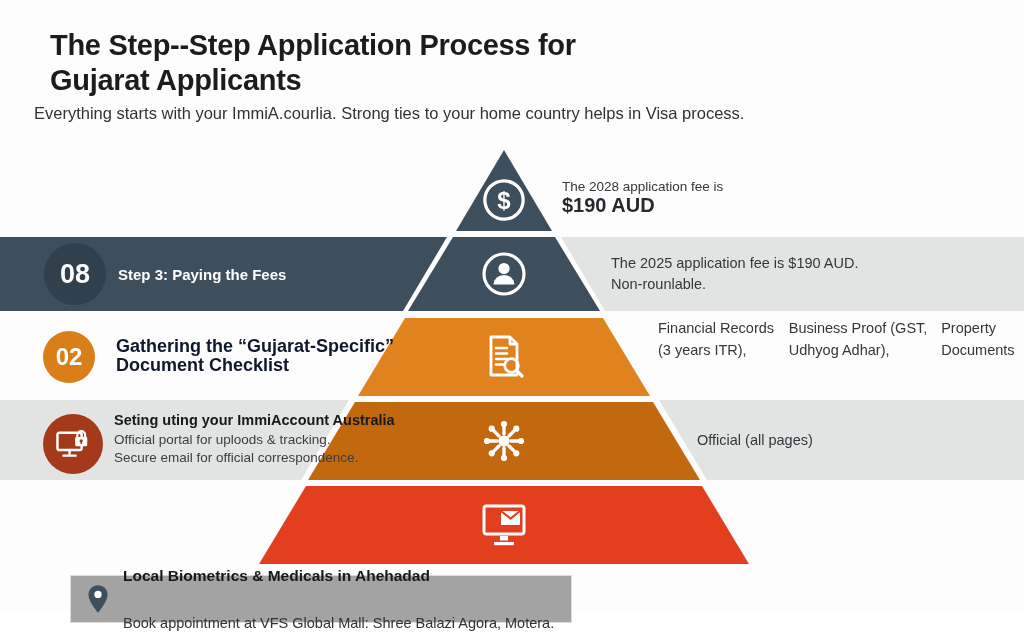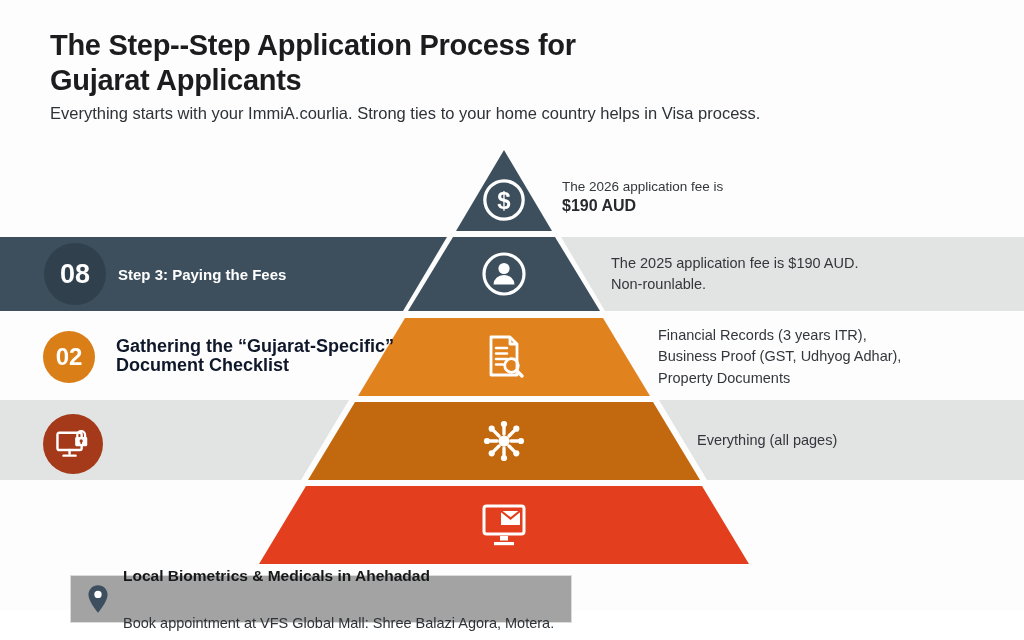--- a/index.html
+++ b/index.html
@@ -3,21 +3,21 @@
 <meta charset="utf-8">
 <style>
   * { margin:0; padding:0; box-sizing:border-box; }
   html,body { width:1024px; height:640px; background:#fff; overflow:hidden;
               font-family:"Liberation Sans", sans-serif; }
   .canvas { position:relative; width:1024px; height:611px; background:#fdfdfd; }
 
   
   .title { position:absolute; left:50px; top:28px; font-size:29px; font-weight:bold;
            color:#1c1c1e; line-height:1.22; letter-spacing:-0.3px; }
-  .subtitle { position:absolute; left:50px; top:104px; font-size:16.5px; color:#2e3338; }
+  .subtitle { position:absolute; left:34px; top:104px; font-size:16.5px; color:#2e3338; }
 
   
   .band { position:absolute; display:flex; align-items:center; justify-content:center; }
   .tri   { left:456px; top:150px; width:96px;  height:81px; background:#3d4f5d;
            clip-path:polygon(50% 0, 100% 100%, 0 100%); align-items:flex-end; padding-bottom:8px; }
   .band2 { left:408px; top:237px; width:192px; height:74px; background:#3d4f5d;
            clip-path:polygon(45px 0, 147px 0, 100% 100%, 0 100%); }
   .band3 { left:358px; top:318px; width:292px; height:78px; background:#e0821e;
            clip-path:polygon(47px 0, 245px 0, 100% 100%, 0 100%); }
   .band4 { left:308px; top:402px; width:392px; height:78px; background:#c2690f;
@@ -45,23 +45,23 @@
   .step3-title { position:absolute; left:118px; top:237px; height:74px; display:flex; align-items:center;
                  color:#fff; font-weight:bold; font-size:15px; }
   .step2-text  { position:absolute; left:116px; top:337px; color:#0f172a; font-weight:bold;
                  font-size:18px; line-height:19px; }
   .step1-text  { position:absolute; left:114px; top:411px; color:#3a3d42; font-size:13.5px; line-height:18px; }
   .step1-text .t1 { color:#17181a; font-weight:bold; font-size:14.5px; margin-bottom:2px; }
 
   
   .ann { position:absolute; color:#33373c; font-size:14.5px; line-height:21px; }
   .ann-top { left:562px; top:177px; font-size:13.5px; line-height:19px; }
-  .ann-top .fee { font-size:16px; font-weight:bold; color:#26292d; }
+  .ann-top .fee { font-size:20px; font-weight:bold; color:#26292d; }
   .ann-3 { left:611px; top:237px; height:74px; display:flex; flex-direction:column; justify-content:center; }
-  .ann-2 { left:658px; top:318px; height:78px; display:flex; flex-direction:column; justify-content:center; line-height:21.5px; }
+  .ann-2 { left:658px; top:318px; height:78px; display:flex; flex-direction:row; justify-content:center; line-height:21.5px; }
   .ann-1 { left:697px; top:400px; height:80px; display:flex; align-items:center; }
 
   
   .footer { position:absolute; left:70px; top:575px; width:502px; height:48px; background:#a3a3a3;
             border:1px solid #dcdddb; display:flex; align-items:center; }
   .footer .pin { margin-left:16px; margin-right:14px; display:flex; }
   .footer .ft1 { font-size:15.5px; font-weight:bold; color:#16181a; line-height:19px; }
   .footer .ft2 { font-size:14.5px; color:#2e3338; line-height:18px;margin-top:29px; }
 
   .icon { display:block; }
@@ -160,24 +160,29 @@
   <div class="numcircle c01">
     <svg class="icon" width="40" height="38" viewBox="0 0 46 44">
       <rect x="5" y="9" width="28" height="20" rx="2" fill="none" stroke="#fff" stroke-width="2.8"></rect>
       <path d="M19 29 v4 M12 35.5 h14" stroke="#fff" stroke-width="2.8" stroke-linecap="round"></path>
       <path d="M28 14 v-2.5 a4.5 4.5 0 0 1 9 0 V14" fill="none" stroke="#fff" stroke-width="2.6"></path>
       <rect x="25.5" y="14" width="14" height="10.5" rx="1.5" fill="#fff"></rect>
       <circle cx="32.5" cy="18.5" r="1.9" fill="#a53a1b"></circle>
       <rect x="31.7" y="18.8" width="1.7" height="3.2" fill="#a53a1b"></rect>
     </svg>
   </div>
-  <div class="ann ann-1">Everything (all pages)</div>
+  <div class="step1-text">
+    <div class="t1">Seting uting your ImmiAccount Australia</div>
+    <div>Official portal for uploods &amp; tracking.</div>
+    <div>Secure email for official correspondence.</div>
+  </div>
+  <div class="ann ann-1">Official (all pages)</div>
 
   <div class="ann ann-top">
-    <div>The 2026 application fee is</div>
+    <div>The 2028 application fee is</div>
     <div class="fee">$190 AUD</div>
   </div>
 
   <div class="footer">
     <span class="pin">
       <svg width="22" height="30" viewBox="0 0 24 32">
         <path d="M12 1 C6.1 1 1.6 5.6 1.6 11.4 C1.6 19 12 31 12 31 C12 31 22.4 19 22.4 11.4 C22.4 5.6 17.9 1 12 1 Z" fill="#3d4f5e"></path>
         <circle cx="12" cy="11" r="4" fill="#fff"></circle>
       </svg>
     </span>

